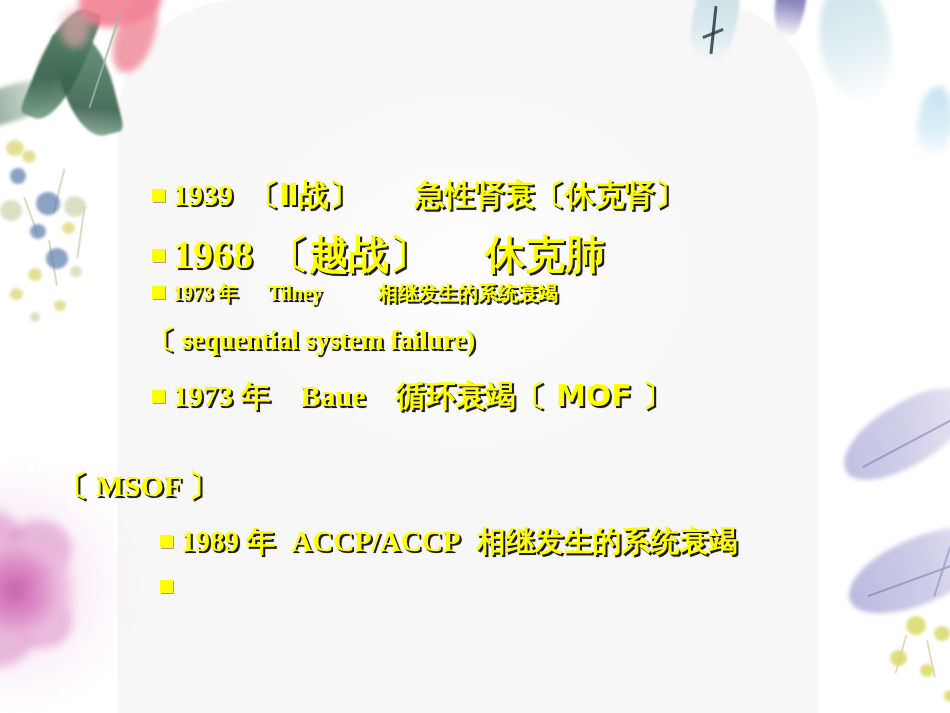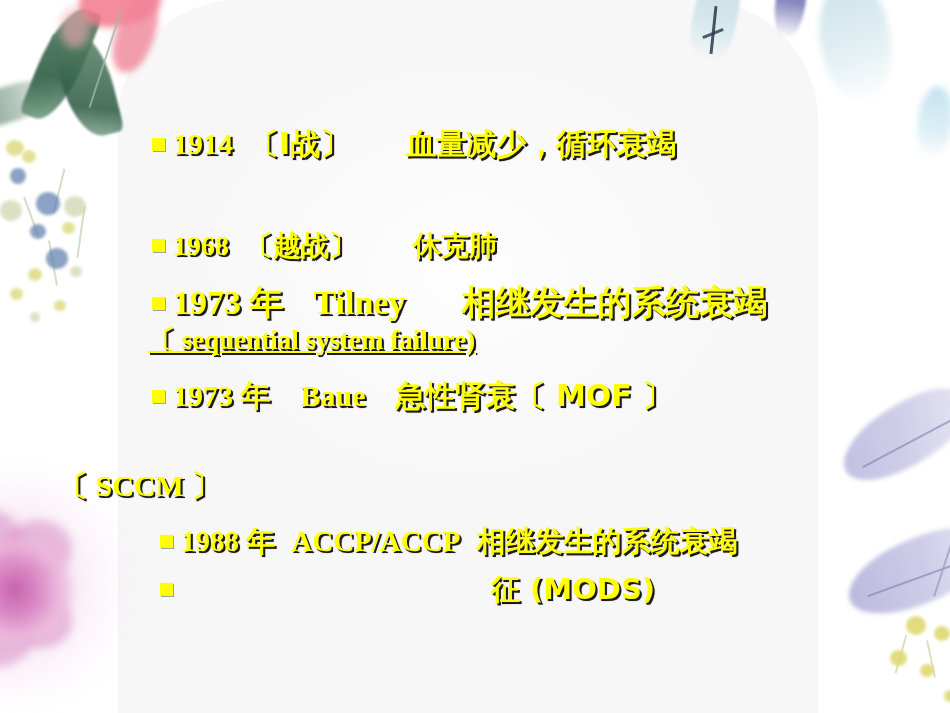--- a/index.html
+++ b/index.html
@@ -323,48 +323,48 @@
     <div class="br-twig" style="left:930px; top:640px; width:1.6px; height:38px; transform:rotate(-12deg);"></div>
     <div class="br-berry" style="left:906px; top:616px; width:20px; height:19px;"></div>
     <div class="br-berry" style="left:934px; top:626px; width:16px; height:15px;"></div>
     <div class="br-berry" style="left:890px; top:650px; width:17px; height:16px;"></div>
     <div class="br-berry" style="left:920px; top:664px; width:14px; height:13px;"></div>
     <div class="br-berry" style="left:944px; top:690px; width:13px; height:12px;"></div>
   </div>
 
   <div class="slide-body">
 
-    <div class="line" style="left:152px; top:124px; font-size:30px;">
-      <span class="bullet"></span><span class="lat">1914</span><span class="gap-s"></span><span class="cjk">〔Ⅰ战〕</span><span class="gap-l"></span><span class="cjk">血量减少，循环衰竭</span>
-    </div>
-
-
-    <div class="line" style="left:152px; top:227px; font-size:28px;">
+
+    <div class="line" style="left:152px; top:175px; font-size:30px;">
+      <span class="bullet"></span><span class="lat">1939</span><span class="gap-s"></span><span class="cjk">〔Ⅱ战〕</span><span class="gap-l"></span><span class="cjk">急性肾衰〔休克肾〕</span>
+    </div>
+
+    <div class="line" style="left:152px; top:227px; font-size:40px;">
       <span class="bullet"></span><span class="lat">1968</span><span class="gap-s"></span><span class="cjk">〔越战〕</span><span class="gap-l"></span><span class="cjk">休克肺</span>
     </div>
 
-    <div class="line" style="left:152px; top:280px; font-size:34px;">
+    <div class="line" style="left:152px; top:280px; font-size:20px;">
       <span class="bullet"></span><span class="lat">1973 年</span><span class="gap-m"></span><span class="lat">Tilney</span><span class="gap-l"></span><span class="cjk">相继发生的系统衰竭</span>
     </div>
 
-    <div class="line" style="left:148px; top:322px; font-size:27px;text-decoration:underline;">
+    <div class="line" style="left:148px; top:322px; font-size:27px;">
       <span class="lat">〔 sequential system failure)</span>
     </div>
 
     <div class="line" style="left:152px; top:376px; font-size:30px;">
-      <span class="bullet"></span><span class="lat">1973 年</span><span class="gap-m"></span><span class="lat">Baue</span><span class="gap-m"></span><span class="cjk">急性肾衰〔 MOF 〕</span>
+      <span class="bullet"></span><span class="lat">1973 年</span><span class="gap-m"></span><span class="lat">Baue</span><span class="gap-m"></span><span class="cjk">循环衰竭〔 MOF 〕</span>
     </div>
 
 
     <div class="line" style="left:58px; top:466px; font-size:30px;">
-      <span class="lat">〔 SCCM 〕</span>
+      <span class="lat">〔 MSOF 〕</span>
     </div>
 
     <div class="line" style="left:160px; top:522px; font-size:29px;">
-      <span class="bullet"></span><span class="lat">1988 年</span><span class="gap-s"></span><span class="lat">ACCP/ACCP</span><span class="gap-s"></span><span class="cjk">相继发生的系统衰竭</span>
+      <span class="bullet"></span><span class="lat">1989 年</span><span class="gap-s"></span><span class="lat">ACCP/ACCP</span><span class="gap-s"></span><span class="cjk">相继发生的系统衰竭</span>
     </div>
 
     <div class="line" style="left:160px; top:570px; font-size:29px;">
-      <span class="bullet"></span><span class="gap-xxl"></span><span class="cjk">征 (MODS)</span>
+      <span class="bullet"></span><span class="gap-xxl"></span>
     </div>
 
   </div>
 </div>
 
 </body></html>

